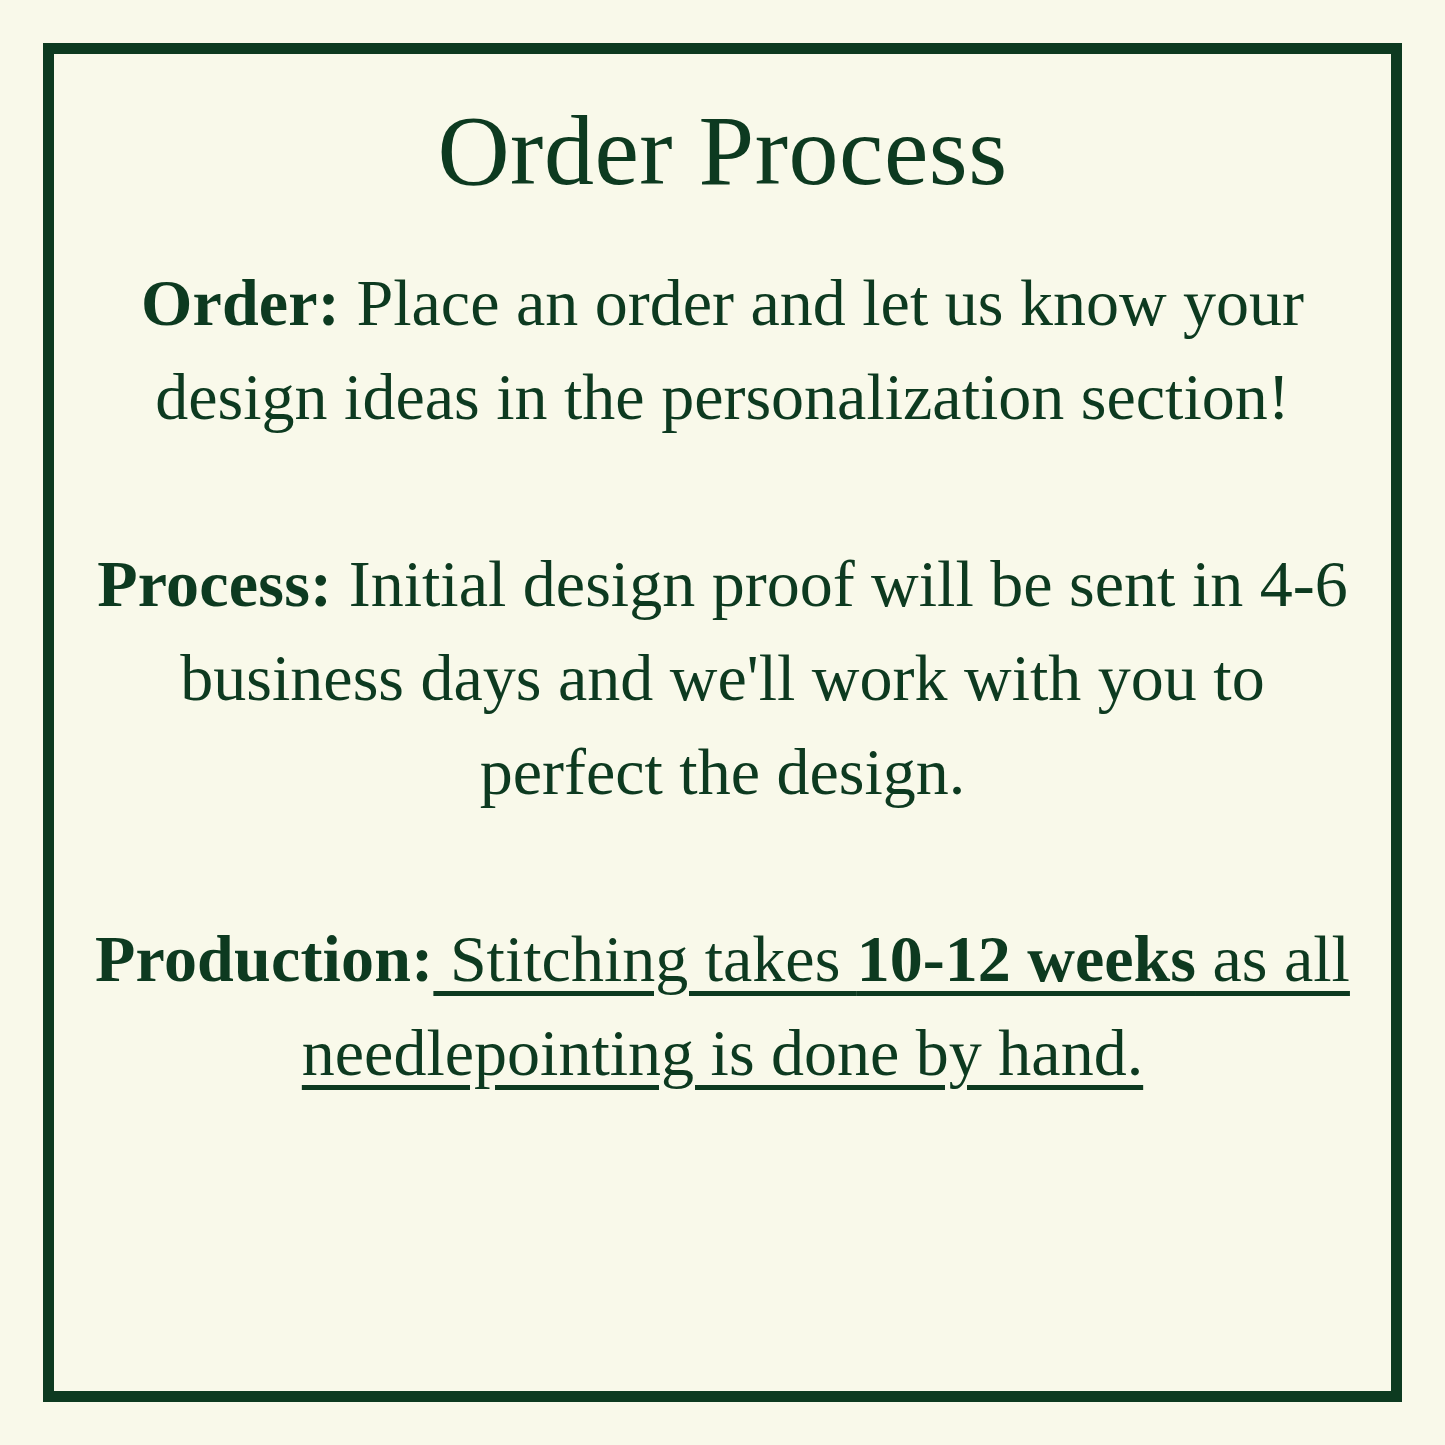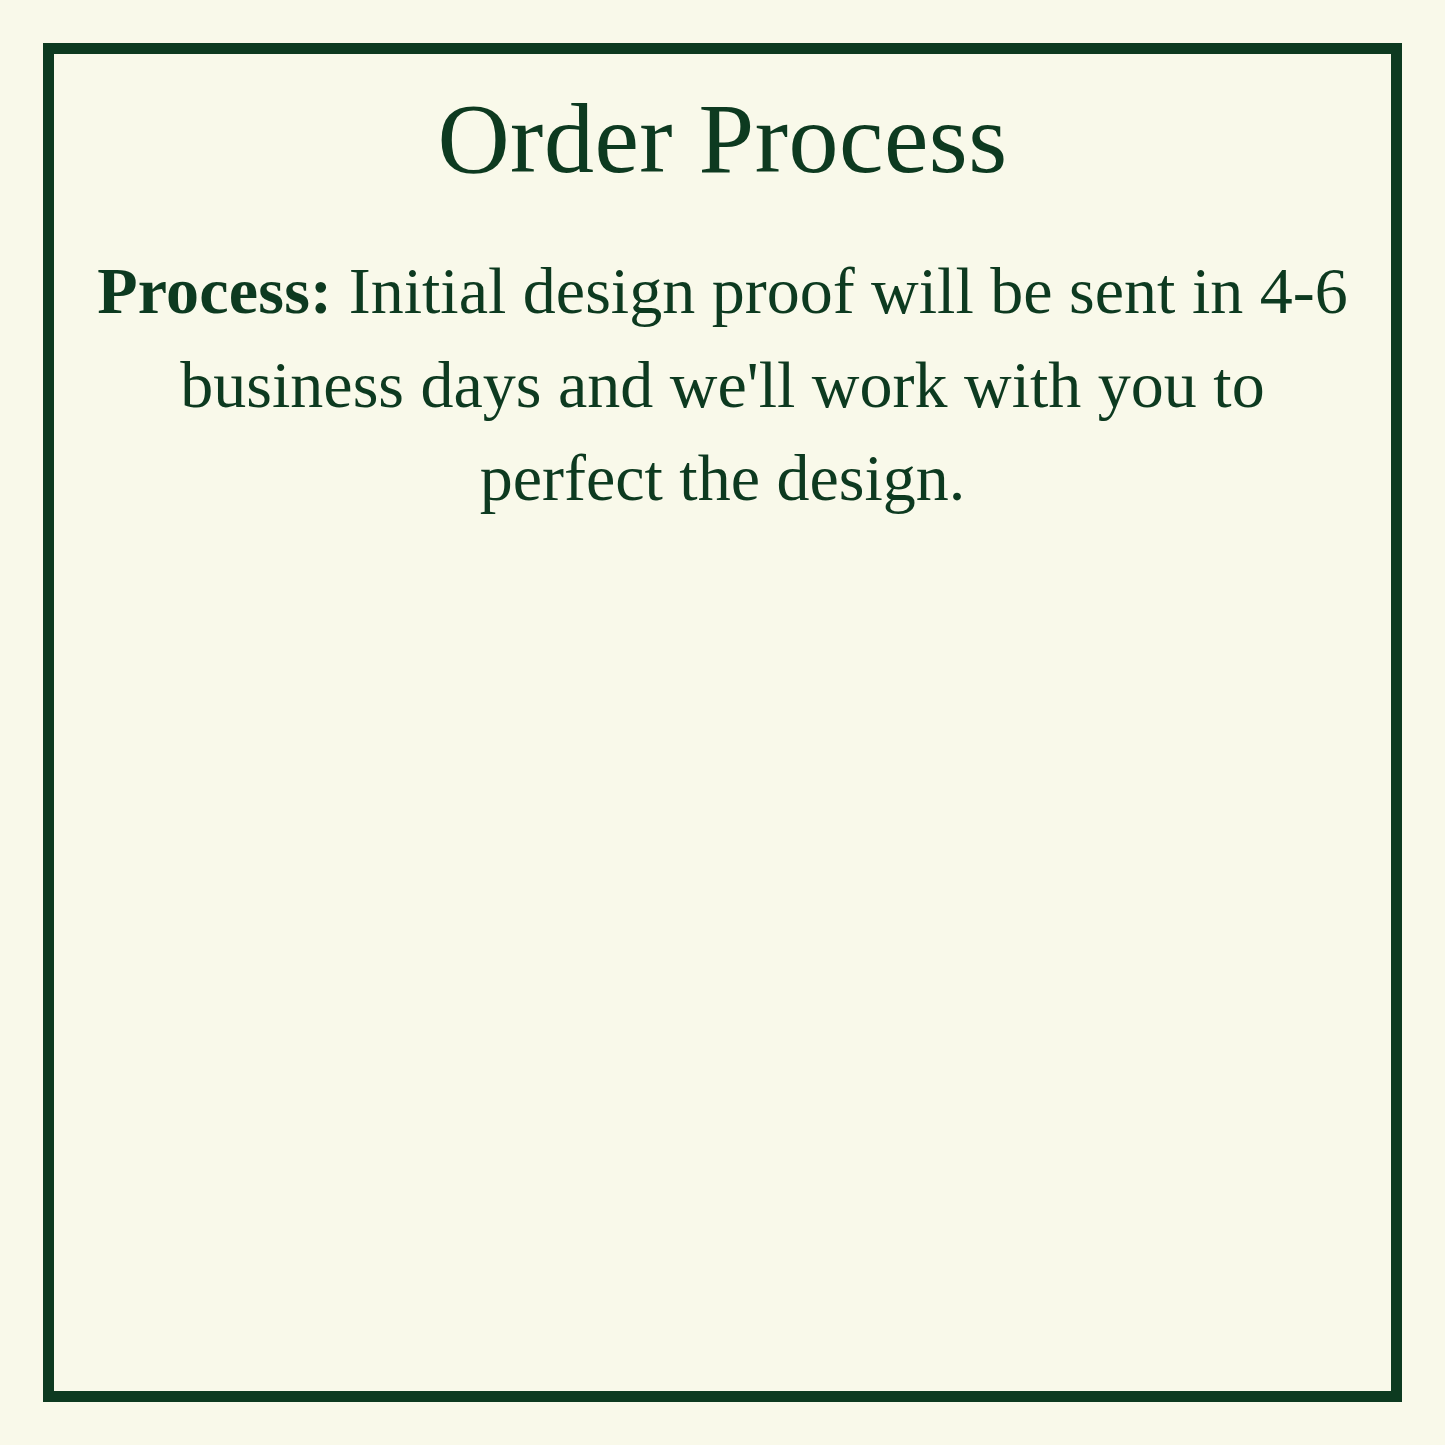--- a/index.html
+++ b/index.html
@@ -37,21 +37,21 @@
     padding: 22px 38px 0 38px;
     box-sizing: border-box;
     text-align: center;
   }
 
   .page-title {
     font-size: 100px;
     line-height: 1.18;
     font-weight: 400;
     letter-spacing: 0.5px;
-    margin: 4px;
+    margin: 16px;
     padding: 0;
     color: #0d3a20;
     white-space: nowrap;
   }
 
   .body-block {
     margin-top: 46px;
   }
 
   .para {
@@ -89,21 +89,27 @@
 </head>
 <body>
 
 <div class="card">
   <div class="card-inner">
 
     <h1 class="page-title">Order Process</h1>
 
     <div class="body-block">
 
+      <p class="para">
+        <span class="lead">Order:</span><span> Place an order and let us know your design ideas in the personalization section!</span>
+      </p>
 
       <p class="para">
         <span class="lead">Process:</span><span> Initial design proof  will be sent in 4-6 business days and we'll work with you to perfect the design.</span>
       </p>
 
+      <p class="para">
+        <span class="lead">Production:</span><span class="u"> Stitching takes </span><span class="u-bold">10-12 weeks</span><span class="u"> as all needlepointing is done by hand.</span>
+      </p>
 
     </div>
   </div>
 </div>
 
 </body></html>

